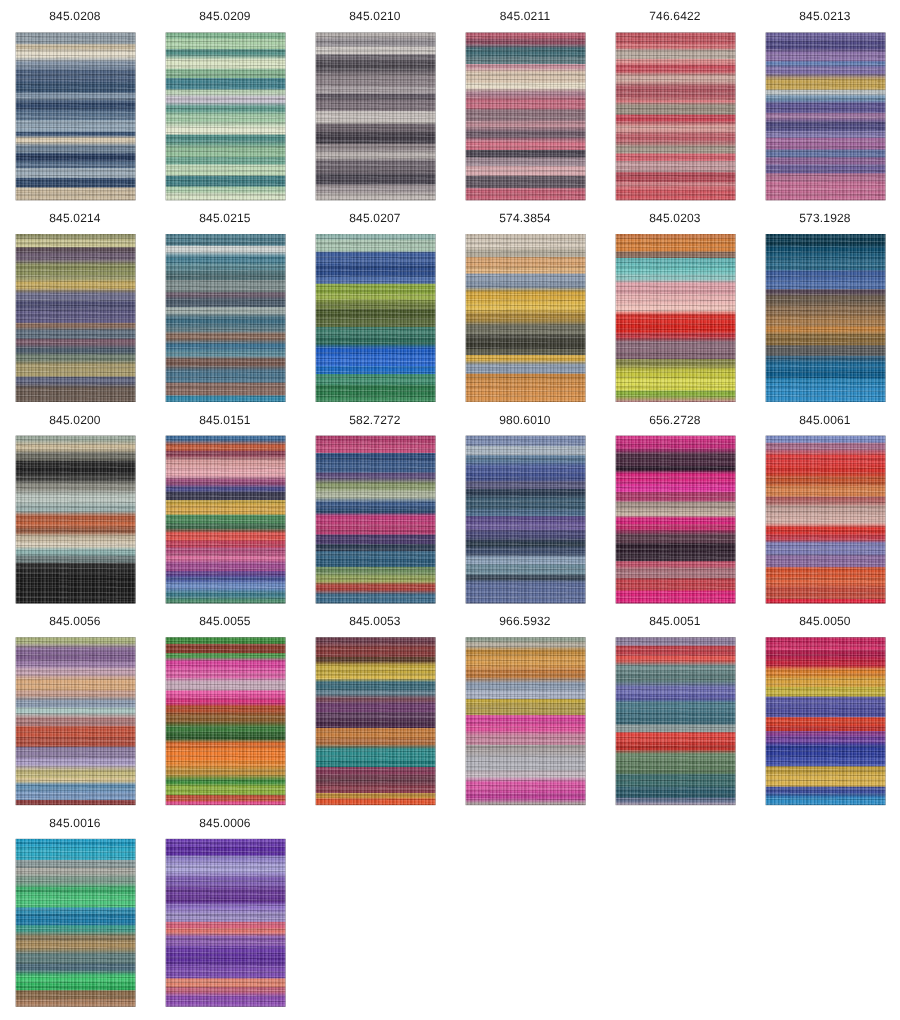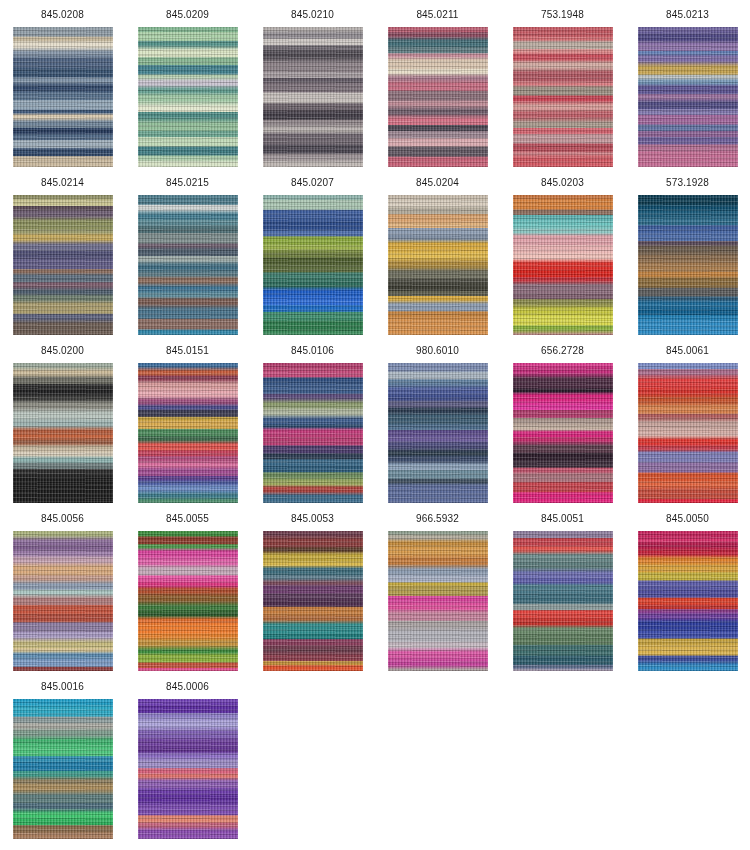--- a/index.html
+++ b/index.html
@@ -136,21 +136,21 @@
         </div>
       </div>
       <div class="swatch-cell">
         <div class="swatch-label">845.0211</div>
         <div class="swatch-img">
           <div class="swatch-fill" style="background-image: linear-gradient(rgb(184, 90, 110) 0%, rgb(184, 90, 110) 3.4%, rgb(141, 74, 95) 3.87%, rgb(141, 74, 95) 6.53%, rgb(63, 107, 117) 9.78%, rgb(63, 107, 117) 14.1%, rgb(93, 122, 128) 14.69%, rgb(93, 122, 128) 18.56%, rgb(201, 143, 156) 19.09%, rgb(201, 143, 156) 21.17%, rgb(217, 196, 174) 23.72%, rgb(217, 196, 174) 29.55%, rgb(230, 220, 198) 30.34%, rgb(230, 220, 198) 32.82%, rgb(169, 119, 138) 35.86%, rgb(169, 119, 138) 37.7%, rgb(196, 105, 126) 39.96%, rgb(196, 105, 126) 45.33%, rgb(138, 109, 120) 46.06%, rgb(138, 109, 120) 52.28%, rgb(191, 138, 149) 53.13%, rgb(191, 138, 149) 55.83%, rgb(109, 90, 104) 59.13%, rgb(109, 90, 104) 61.92%, rgb(212, 111, 132) 65.33%, rgb(212, 111, 132) 69.63%, rgb(74, 68, 80) 70.22%, rgb(74, 68, 80) 74.13%, rgb(154, 132, 144) 74.67%, rgb(154, 132, 144) 79.18%, rgb(216, 168, 173) 79.8%, rgb(216, 168, 173) 85.06%, rgb(95, 85, 96) 85.77%, rgb(95, 85, 96) 92.23%, rgb(199, 95, 117) 93.12%, rgb(199, 95, 117) 95.77%, rgb(199, 95, 117) 100%);"></div>
           <div class="swatch-noise"></div>
         </div>
       </div>
       <div class="swatch-cell">
-        <div class="swatch-label">753.1948</div>
+        <div class="swatch-label">746.6422</div>
         <div class="swatch-img">
           <div class="swatch-fill" style="background-image: linear-gradient(rgb(194, 85, 95) 0%, rgb(194, 85, 95) 6.43%, rgb(212, 106, 112) 7.3%, rgb(212, 106, 112) 8.95%, rgb(185, 170, 159) 10.97%, rgb(185, 170, 159) 15.48%, rgb(221, 139, 139) 16.1%, rgb(221, 139, 139) 17.88%, rgb(201, 74, 88) 20.05%, rgb(201, 74, 88) 22.74%, rgb(207, 167, 158) 26.03%, rgb(207, 167, 158) 28.9%, rgb(176, 85, 96) 32.4%, rgb(176, 85, 96) 38.54%, rgb(217, 119, 125) 39.38%, rgb(217, 119, 125) 41.15%, rgb(154, 141, 128) 43.33%, rgb(154, 141, 128) 48.61%, rgb(200, 63, 80) 49.33%, rgb(200, 63, 80) 52.2%, rgb(214, 154, 150) 55.7%, rgb(214, 154, 150) 58.16%, rgb(190, 92, 102) 61.17%, rgb(190, 92, 102) 64.45%, rgb(168, 153, 140) 68.46%, rgb(168, 153, 140) 71.86%, rgb(212, 96, 108) 72.33%, rgb(212, 96, 108) 76.3%, rgb(194, 150, 154) 76.84%, rgb(194, 150, 154) 82.85%, rgb(181, 72, 85) 83.67%, rgb(181, 72, 85) 88.64%, rgb(207, 122, 128) 89.32%, rgb(207, 122, 128) 91.13%, rgb(210, 85, 95) 93.34%, rgb(210, 85, 95) 95.56%, rgb(210, 85, 95) 100%);"></div>
           <div class="swatch-noise"></div>
         </div>
       </div>
       <div class="swatch-cell">
         <div class="swatch-label">845.0213</div>
         <div class="swatch-img">
           <div class="swatch-fill" style="background-image: linear-gradient(rgb(106, 95, 154) 0%, rgb(106, 95, 154) 2.88%, rgb(74, 68, 128) 6.4%, rgb(74, 68, 128) 8.99%, rgb(138, 111, 168) 12.15%, rgb(138, 111, 168) 16.86%, rgb(92, 121, 176) 17.51%, rgb(92, 121, 176) 19.08%, rgb(122, 106, 165) 21.01%, rgb(122, 106, 165) 24.31%, rgb(196, 162, 78) 28.35%, rgb(196, 162, 78) 33.73%, rgb(184, 191, 192) 34.46%, rgb(184, 191, 192) 36.31%, rgb(111, 147, 181) 38.56%, rgb(111, 147, 181) 40.27%, rgb(90, 81, 144) 42.36%, rgb(90, 81, 144) 47.56%, rgb(154, 111, 158) 48.27%, rgb(154, 111, 158) 50.82%, rgb(78, 74, 130) 53.94%, rgb(78, 74, 130) 58.29%, rgb(125, 116, 171) 58.89%, rgb(125, 116, 171) 62.45%, rgb(160, 100, 154) 62.93%, rgb(160, 100, 154) 69.24%, rgb(95, 111, 160) 70.1%, rgb(95, 111, 160) 74.13%, rgb(138, 95, 147) 74.68%, rgb(138, 95, 147) 78.36%, rgb(106, 92, 152) 78.86%, rgb(106, 92, 152) 83.56%, rgb(176, 106, 142) 84.2%, rgb(176, 106, 142) 88.63%, rgb(196, 106, 146) 89.24%, rgb(196, 106, 146) 91.02%, rgb(196, 106, 146) 100%);"></div>
           <div class="swatch-noise"></div>
@@ -173,21 +173,21 @@
         </div>
       </div>
       <div class="swatch-cell">
         <div class="swatch-label">845.0207</div>
         <div class="swatch-img">
           <div class="swatch-fill" style="background-image: linear-gradient(rgb(138, 176, 168) 0%, rgb(138, 176, 168) 3.08%, rgb(168, 196, 176) 3.5%, rgb(168, 196, 176) 10.17%, rgb(58, 90, 154) 11.08%, rgb(58, 90, 154) 17.49%, rgb(42, 74, 138) 18.37%, rgb(42, 74, 138) 24.9%, rgb(74, 106, 168) 25.79%, rgb(74, 106, 168) 29.34%, rgb(138, 168, 58) 29.82%, rgb(138, 168, 58) 35.11%, rgb(154, 176, 74) 35.83%, rgb(154, 176, 74) 38.34%, rgb(106, 122, 58) 41.41%, rgb(106, 122, 58) 44.46%, rgb(74, 90, 42) 44.88%, rgb(74, 90, 42) 47.65%, rgb(90, 106, 58) 51.05%, rgb(90, 106, 58) 55.03%, rgb(58, 122, 106) 55.57%, rgb(58, 122, 106) 58.8%, rgb(42, 106, 90) 62.74%, rgb(42, 106, 90) 65.21%, rgb(26, 90, 196) 68.23%, rgb(26, 90, 196) 71.43%, rgb(42, 106, 216) 75.34%, rgb(42, 106, 216) 78.43%, rgb(26, 106, 196) 78.85%, rgb(26, 106, 196) 83.09%, rgb(58, 138, 106) 83.67%, rgb(58, 138, 106) 89.38%, rgb(42, 122, 74) 90.16%, rgb(42, 122, 74) 96.94%, rgb(58, 138, 90) 97.86%, rgb(58, 138, 90) 99.74%);"></div>
           <div class="swatch-noise"></div>
         </div>
       </div>
       <div class="swatch-cell">
-        <div class="swatch-label">845.0204</div>
+        <div class="swatch-label">574.3854</div>
         <div class="swatch-img">
           <div class="swatch-fill" style="background-image: linear-gradient(rgb(196, 184, 168) 0%, rgb(196, 184, 168) 2.31%, rgb(216, 205, 189) 5.14%, rgb(216, 205, 189) 7.46%, rgb(176, 168, 152) 10.3%, rgb(176, 168, 152) 13.49%, rgb(216, 160, 106) 13.92%, rgb(216, 160, 106) 19.28%, rgb(224, 176, 122) 20.01%, rgb(224, 176, 122) 23.31%, rgb(138, 154, 176) 23.76%, rgb(138, 154, 176) 28.38%, rgb(122, 138, 160) 29.01%, rgb(122, 138, 160) 31.54%, rgb(216, 168, 58) 34.63%, rgb(216, 168, 58) 37.94%, rgb(224, 184, 74) 41.98%, rgb(224, 184, 74) 44.63%, rgb(176, 138, 58) 47.87%, rgb(176, 138, 58) 50.9%, rgb(106, 106, 90) 54.62%, rgb(106, 106, 90) 59.54%, rgb(74, 74, 64) 60.21%, rgb(74, 74, 64) 62.21%, rgb(58, 58, 48) 64.64%, rgb(58, 58, 48) 68.18%, rgb(90, 90, 74) 68.67%, rgb(90, 90, 74) 71.92%, rgb(216, 168, 58) 72.37%, rgb(216, 168, 58) 74.87%, rgb(138, 154, 176) 77.93%, rgb(138, 154, 176) 82.8%, rgb(196, 128, 58) 83.46%, rgb(196, 128, 58) 86.35%, rgb(216, 144, 74) 89.88%, rgb(216, 144, 74) 93.34%, rgb(216, 144, 74) 100%);"></div>
           <div class="swatch-noise"></div>
         </div>
       </div>
       <div class="swatch-cell">
         <div class="swatch-label">845.0203</div>
         <div class="swatch-img">
           <div class="swatch-fill" style="background-image: linear-gradient(rgb(196, 112, 58) 0%, rgb(196, 112, 58) 1.81%, rgb(216, 128, 58) 4.02%, rgb(216, 128, 58) 10.06%, rgb(138, 106, 90) 10.88%, rgb(138, 106, 90) 14.08%, rgb(90, 176, 176) 14.52%, rgb(90, 176, 176) 16.93%, rgb(106, 196, 192) 19.87%, rgb(106, 196, 192) 22.04%, rgb(138, 196, 192) 24.71%, rgb(138, 196, 192) 26.84%, rgb(224, 160, 168) 29.44%, rgb(224, 160, 168) 35.34%, rgb(232, 176, 176) 36.14%, rgb(232, 176, 176) 39.21%, rgb(240, 192, 184) 42.96%, rgb(240, 192, 184) 45.43%, rgb(224, 48, 42) 48.45%, rgb(224, 48, 42) 51.03%, rgb(216, 32, 26) 54.18%, rgb(216, 32, 26) 58.41%, rgb(196, 48, 58) 58.98%, rgb(196, 48, 58) 61.34%, rgb(138, 106, 122) 64.21%, rgb(138, 106, 122) 70.32%, rgb(122, 90, 106) 71.16%, rgb(122, 90, 106) 74.29%, rgb(138, 138, 74) 74.72%, rgb(138, 138, 74) 77.82%, rgb(196, 196, 58) 81.6%, rgb(196, 196, 58) 85.94%, rgb(216, 216, 74) 86.54%, rgb(216, 216, 74) 92.73%, rgb(138, 176, 58) 93.57%, rgb(138, 176, 58) 96.44%, rgb(196, 128, 138) 99.94%, rgb(196, 128, 138) 99.97%);"></div>
           <div class="swatch-noise"></div>
@@ -210,21 +210,21 @@
         </div>
       </div>
       <div class="swatch-cell">
         <div class="swatch-label">845.0151</div>
         <div class="swatch-img">
           <div class="swatch-fill" style="background-image: linear-gradient(rgb(58, 106, 154) 0%, rgb(58, 106, 154) 2.55%, rgb(196, 90, 58) 5.67%, rgb(196, 90, 58) 8.71%, rgb(138, 58, 80) 9.13%, rgb(138, 58, 80) 11.64%, rgb(216, 154, 154) 14.71%, rgb(216, 154, 154) 17.39%, rgb(232, 168, 176) 20.67%, rgb(232, 168, 176) 23.39%, rgb(154, 74, 122) 26.73%, rgb(154, 74, 122) 28.69%, rgb(74, 74, 138) 31.09%, rgb(74, 74, 138) 32.5%, rgb(58, 58, 80) 34.22%, rgb(58, 58, 80) 38.13%, rgb(196, 160, 58) 38.66%, rgb(196, 160, 58) 40.11%, rgb(216, 168, 74) 41.87%, rgb(216, 168, 74) 46.71%, rgb(74, 138, 90) 47.36%, rgb(74, 138, 90) 51.84%, rgb(58, 106, 74) 52.46%, rgb(58, 106, 74) 55.01%, rgb(224, 80, 74) 58.13%, rgb(224, 80, 74) 62.19%, rgb(196, 64, 90) 62.74%, rgb(196, 64, 90) 66.37%, rgb(176, 74, 122) 66.86%, rgb(176, 74, 122) 69.21%, rgb(216, 106, 154) 72.08%, rgb(216, 106, 154) 73.84%, rgb(160, 74, 144) 76.01%, rgb(160, 74, 144) 80.44%, rgb(90, 58, 138) 81.05%, rgb(90, 58, 138) 82.83%, rgb(74, 90, 160) 85.01%, rgb(74, 90, 160) 86.44%, rgb(106, 138, 196) 88.19%, rgb(106, 138, 196) 90.72%, rgb(58, 122, 138) 93.82%, rgb(58, 122, 138) 95.69%, rgb(74, 138, 106) 97.98%, rgb(74, 138, 106) 99.76%);"></div>
           <div class="swatch-noise"></div>
         </div>
       </div>
       <div class="swatch-cell">
-        <div class="swatch-label">845.0106</div>
+        <div class="swatch-label">582.7272</div>
         <div class="swatch-img">
           <div class="swatch-fill" style="background-image: linear-gradient(rgb(176, 58, 106) 0%, rgb(176, 58, 106) 2.74%, rgb(196, 74, 122) 6.1%, rgb(196, 74, 122) 10.04%, rgb(42, 74, 122) 10.58%, rgb(42, 74, 122) 13.01%, rgb(58, 90, 138) 15.97%, rgb(58, 90, 138) 21.61%, rgb(90, 74, 122) 22.37%, rgb(90, 74, 122) 25.17%, rgb(138, 154, 106) 28.59%, rgb(138, 154, 106) 31.07%, rgb(176, 184, 160) 34.1%, rgb(176, 184, 160) 36.65%, rgb(58, 90, 138) 39.77%, rgb(58, 90, 138) 43.26%, rgb(42, 74, 112) 43.74%, rgb(42, 74, 112) 45.6%, rgb(196, 58, 122) 47.87%, rgb(196, 58, 122) 50.33%, rgb(184, 58, 112) 53.33%, rgb(184, 58, 112) 58.52%, rgb(74, 58, 106) 59.23%, rgb(74, 58, 106) 64.25%, rgb(42, 58, 80) 64.93%, rgb(42, 58, 80) 68.63%, rgb(58, 106, 138) 69.13%, rgb(58, 106, 138) 71.24%, rgb(42, 90, 122) 73.81%, rgb(42, 90, 122) 77.83%, rgb(106, 138, 90) 78.38%, rgb(106, 138, 90) 81.26%, rgb(154, 168, 90) 84.79%, rgb(154, 168, 90) 86.69%, rgb(176, 64, 58) 89.02%, rgb(176, 64, 58) 91.61%, rgb(58, 106, 138) 94.77%, rgb(58, 106, 138) 99.37%);"></div>
           <div class="swatch-noise"></div>
         </div>
       </div>
       <div class="swatch-cell">
         <div class="swatch-label">980.6010</div>
         <div class="swatch-img">
           <div class="swatch-fill" style="background-image: linear-gradient(rgb(122, 138, 176) 0%, rgb(122, 138, 176) 5.71%, rgb(168, 180, 192) 6.49%, rgb(168, 180, 192) 11.41%, rgb(90, 122, 154) 12.08%, rgb(90, 122, 154) 15.03%, rgb(74, 90, 154) 18.62%, rgb(74, 90, 154) 21.1%, rgb(58, 74, 138) 24.13%, rgb(58, 74, 138) 25.77%, rgb(90, 90, 128) 27.78%, rgb(90, 90, 128) 31.56%, rgb(42, 58, 80) 32.08%, rgb(42, 58, 80) 34.61%, rgb(58, 90, 112) 37.7%, rgb(58, 90, 112) 43.57%, rgb(74, 106, 138) 44.38%, rgb(74, 106, 138) 47.77%, rgb(90, 74, 138) 48.23%, rgb(90, 74, 138) 50.75%, rgb(106, 90, 154) 53.83%, rgb(106, 90, 154) 55.42%, rgb(74, 74, 122) 57.36%, rgb(74, 74, 122) 60.19%, rgb(42, 58, 74) 63.65%, rgb(42, 58, 74) 65.43%, rgb(58, 74, 106) 67.59%, rgb(58, 74, 106) 69.98%, rgb(138, 160, 184) 72.89%, rgb(138, 160, 184) 76.37%, rgb(106, 138, 154) 76.85%, rgb(106, 138, 154) 82.47%, rgb(58, 74, 90) 83.23%, rgb(58, 74, 90) 85.26%, rgb(90, 106, 154) 87.73%, rgb(90, 106, 154) 89.85%, rgb(90, 106, 154) 100%);"></div>
           <div class="swatch-noise"></div>

